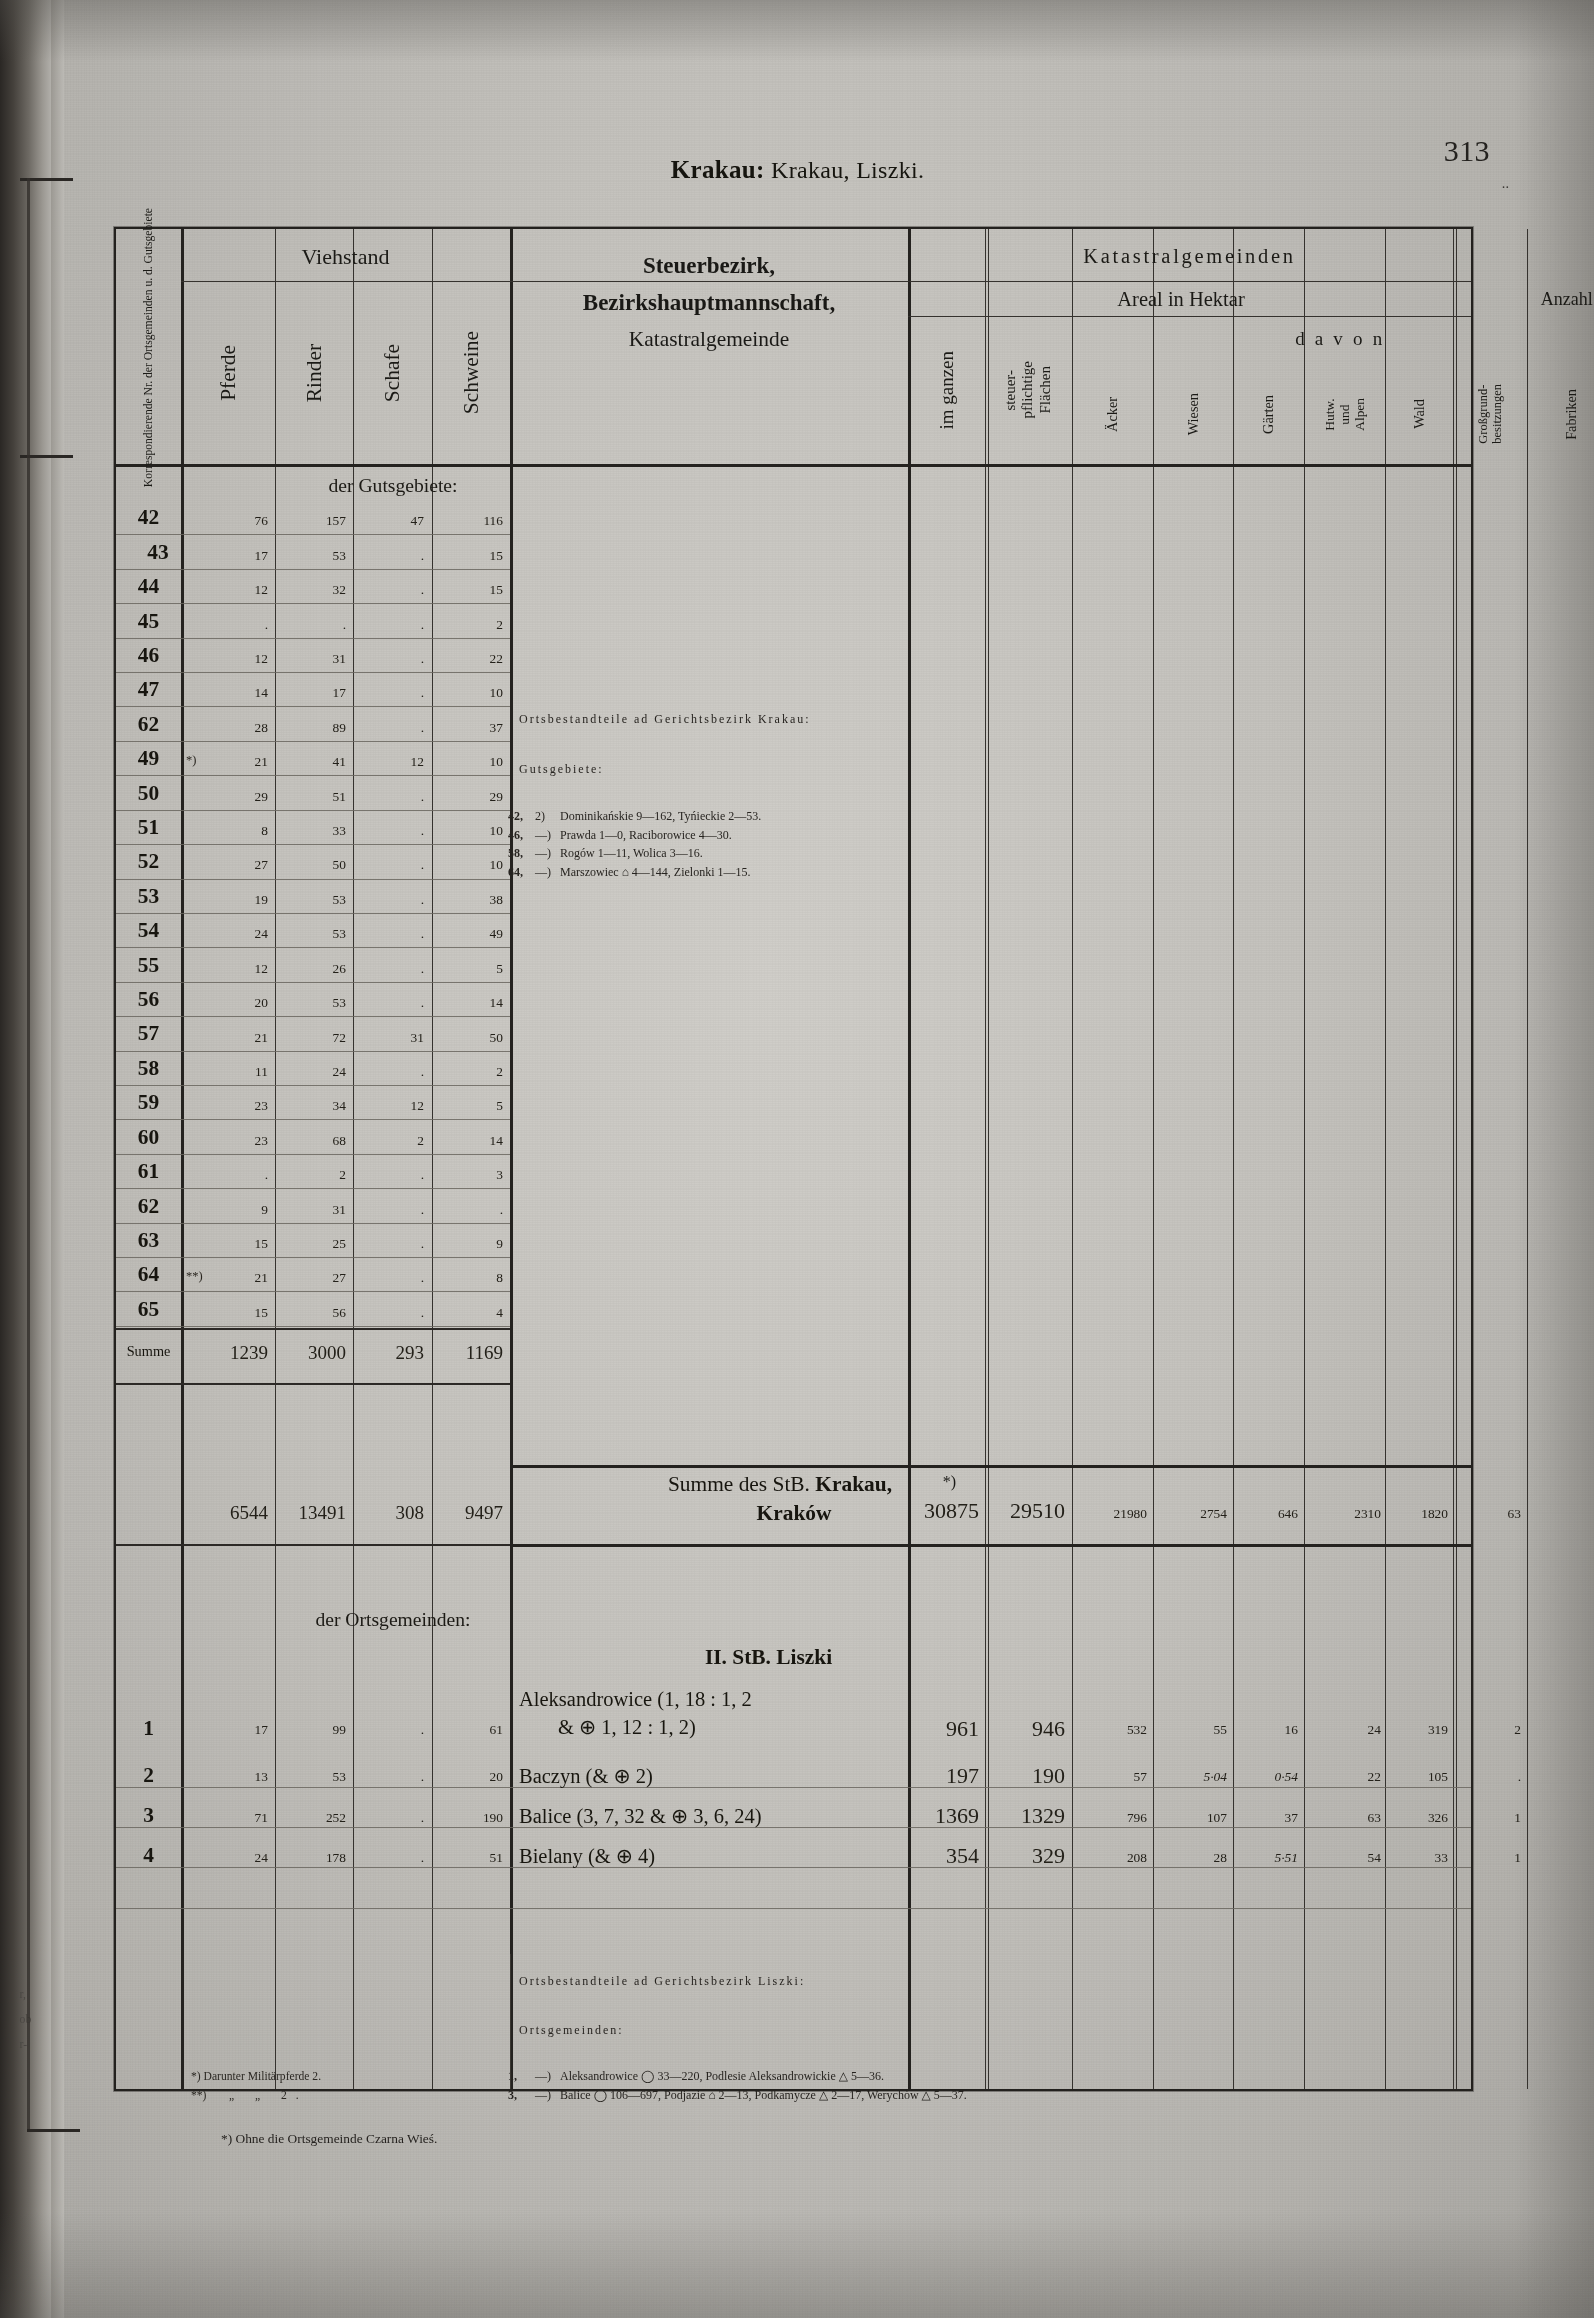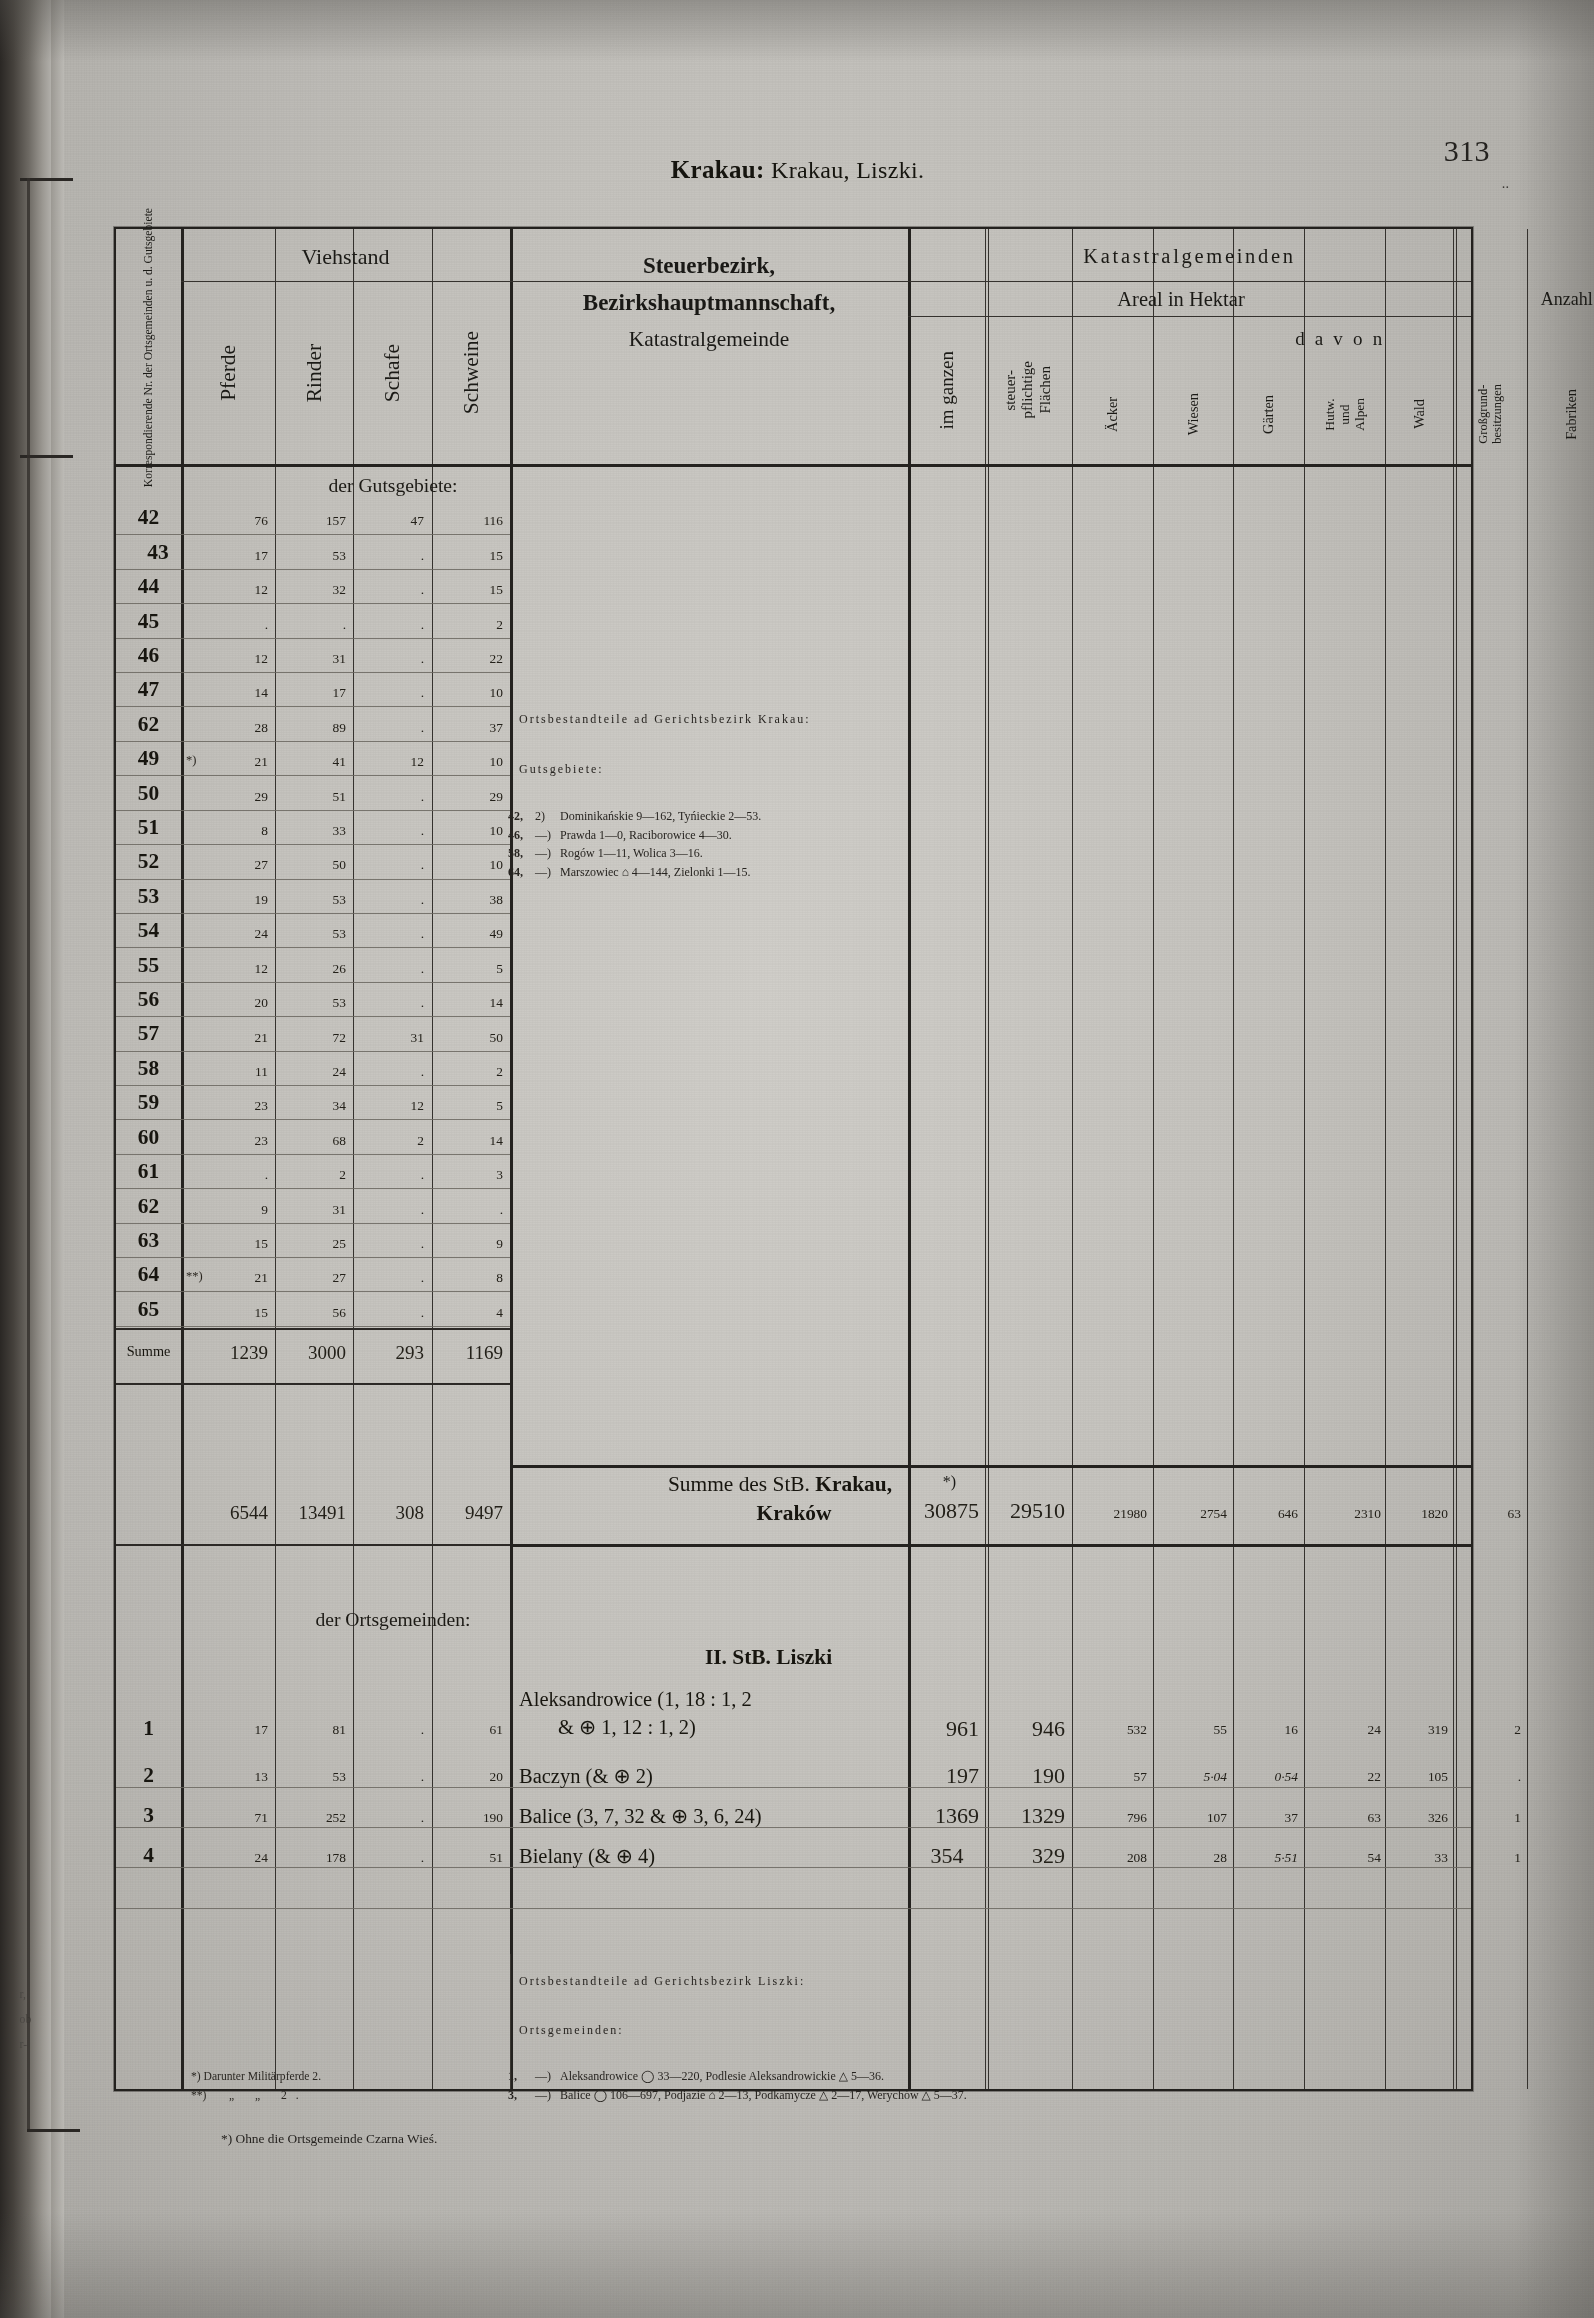--- a/index.html
+++ b/index.html
@@ -429,21 +429,21 @@
       <div class="bold">II. StB. Liszki</div>
     </div>
 
     <div id="liszki-rows">
         <div class="rowno" style="left: 0px; width: 65px; top: 1487px;">1</div>
         <div class="placename" style="left: 403px; width: 383px; top: 1457px; line-height: 1.35;">
           <div>Aleksandrowice (1, 18 : 1, 2</div>
           <div style="padding-left:39px">&amp; ⊕ 1, 12 : 1, 2)</div>
         </div>
         <div class="cellnum" style="left: 82px; width: 70px; top: 1493px;">17</div>
-        <div class="cellnum" style="left: 166px; width: 64px; top: 1493px;">81</div>
+        <div class="cellnum" style="left: 166px; width: 64px; top: 1493px;">99</div>
         <div class="cellnum" style="left: 244px; width: 64px; top: 1493px;">.</div>
         <div class="cellnum" style="left: 323px; width: 64px; top: 1493px;">61</div>
         <div class="cellnum big" style="left: 799px; width: 64px; top: 1487px;">961</div>
         <div class="cellnum big" style="left: 878px; width: 71px; top: 1487px;">946</div>
         <div class="cellnum" style="left: 961px; width: 70px; top: 1493px;">532</div>
         <div class="cellnum" style="left: 1043px; width: 68px; top: 1493px;">55</div>
         <div class="cellnum" style="left: 1114px; width: 68px; top: 1493px;">16</div>
         <div class="cellnum" style="left: 1195px; width: 70px; top: 1493px;">24</div>
         <div class="cellnum" style="left: 1271px; width: 61px; top: 1493px;">319</div>
         <div class="cellnum" style="left: 1343px; width: 62px; top: 1493px;">2</div>
@@ -480,21 +480,21 @@
         <div class="cellnum" style="left: 1271px; width: 61px; top: 1581px;">326</div>
         <div class="cellnum" style="left: 1343px; width: 62px; top: 1581px;">1</div>
         <div class="cellnum" style="left: 1417px; width: 78px; top: 1581px;">.</div>
         <div class="rowline" style="left: 0px; right: 0px; width: auto; top: 1638px;"></div>
         <div class="rowno" style="left: 0px; width: 65px; top: 1614px;">4</div>
         <div class="placename" style="left: 403px; width: 383px; top: 1614px; line-height: 1.35;">Bielany (&amp; ⊕ 4)</div>
         <div class="cellnum" style="left: 82px; width: 70px; top: 1621px;">24</div>
         <div class="cellnum" style="left: 166px; width: 64px; top: 1621px;">178</div>
         <div class="cellnum" style="left: 244px; width: 64px; top: 1621px;">.</div>
         <div class="cellnum" style="left: 323px; width: 64px; top: 1621px;">51</div>
-        <div class="cellnum big" style="left: 799px; width: 64px; top: 1614px; text-align: center;">354</div>
+        <div class="cellnum big" style="left: 799px; width: 64px; top: 1614px;">354</div>
         <div class="cellnum big" style="left: 878px; width: 71px; top: 1614px;">329</div>
         <div class="cellnum" style="left: 961px; width: 70px; top: 1621px;">208</div>
         <div class="cellnum" style="left: 1043px; width: 68px; top: 1621px;">28</div>
         <div class="cellnum" style="left: 1114px; width: 68px; top: 1621px; font-style: italic;">5·51</div>
         <div class="cellnum" style="left: 1195px; width: 70px; top: 1621px;">54</div>
         <div class="cellnum" style="left: 1271px; width: 61px; top: 1621px;">33</div>
         <div class="cellnum" style="left: 1343px; width: 62px; top: 1621px;">1</div>
         <div class="cellnum" style="left: 1417px; width: 78px; top: 1621px;">.</div>
         <div class="rowline" style="left: 0px; right: 0px; width: auto; top: 1679px;"></div>
       </div>

